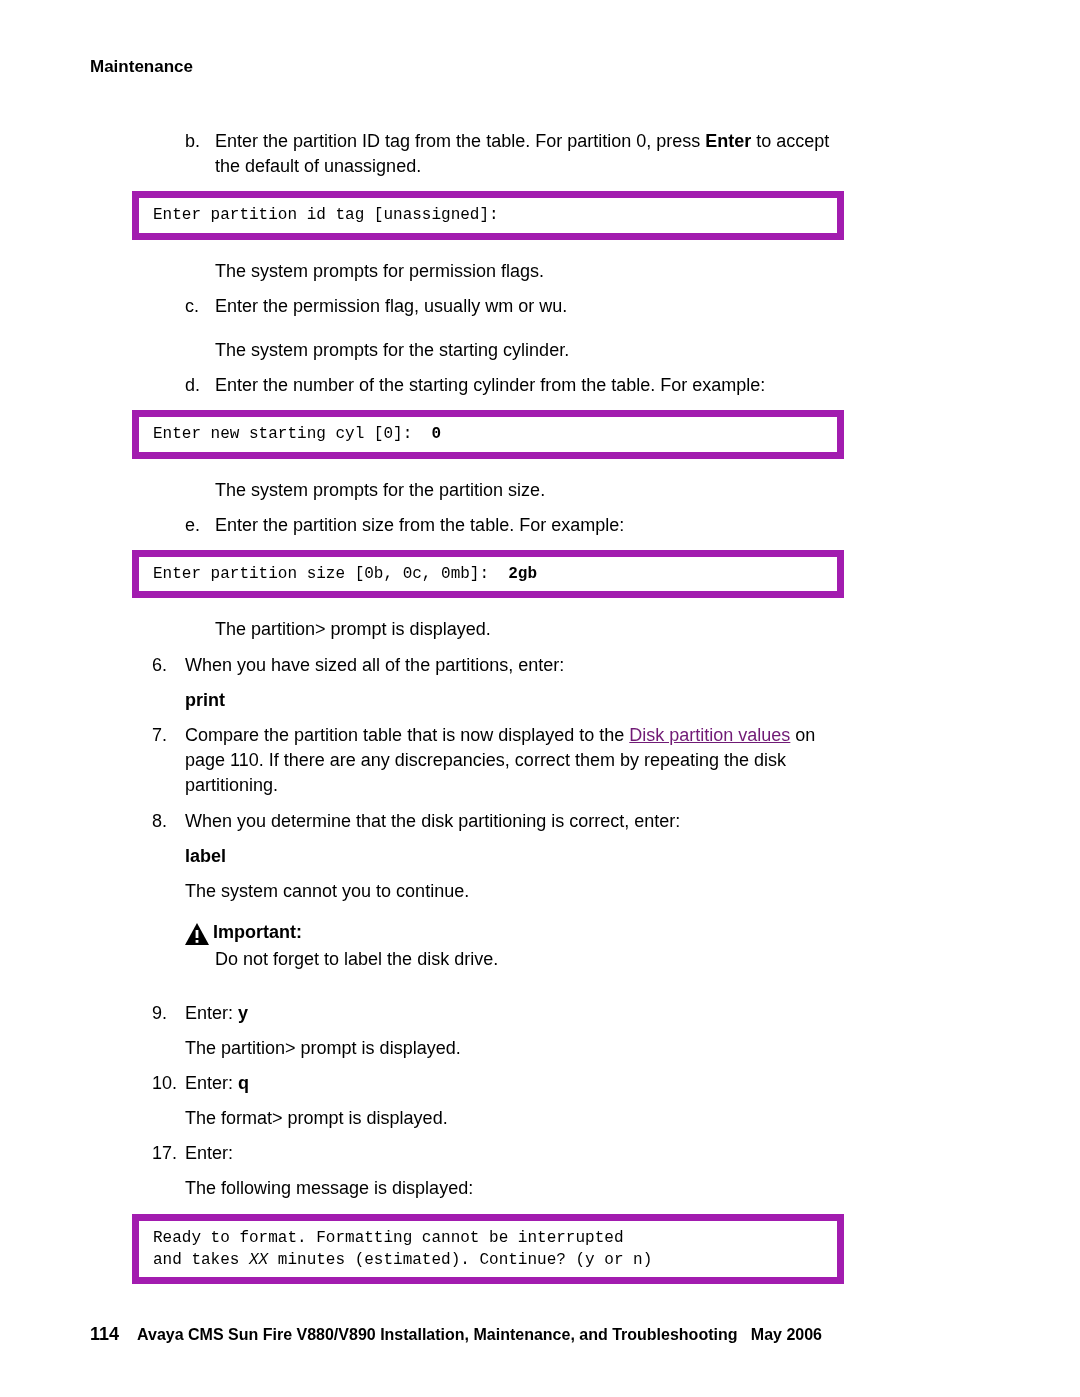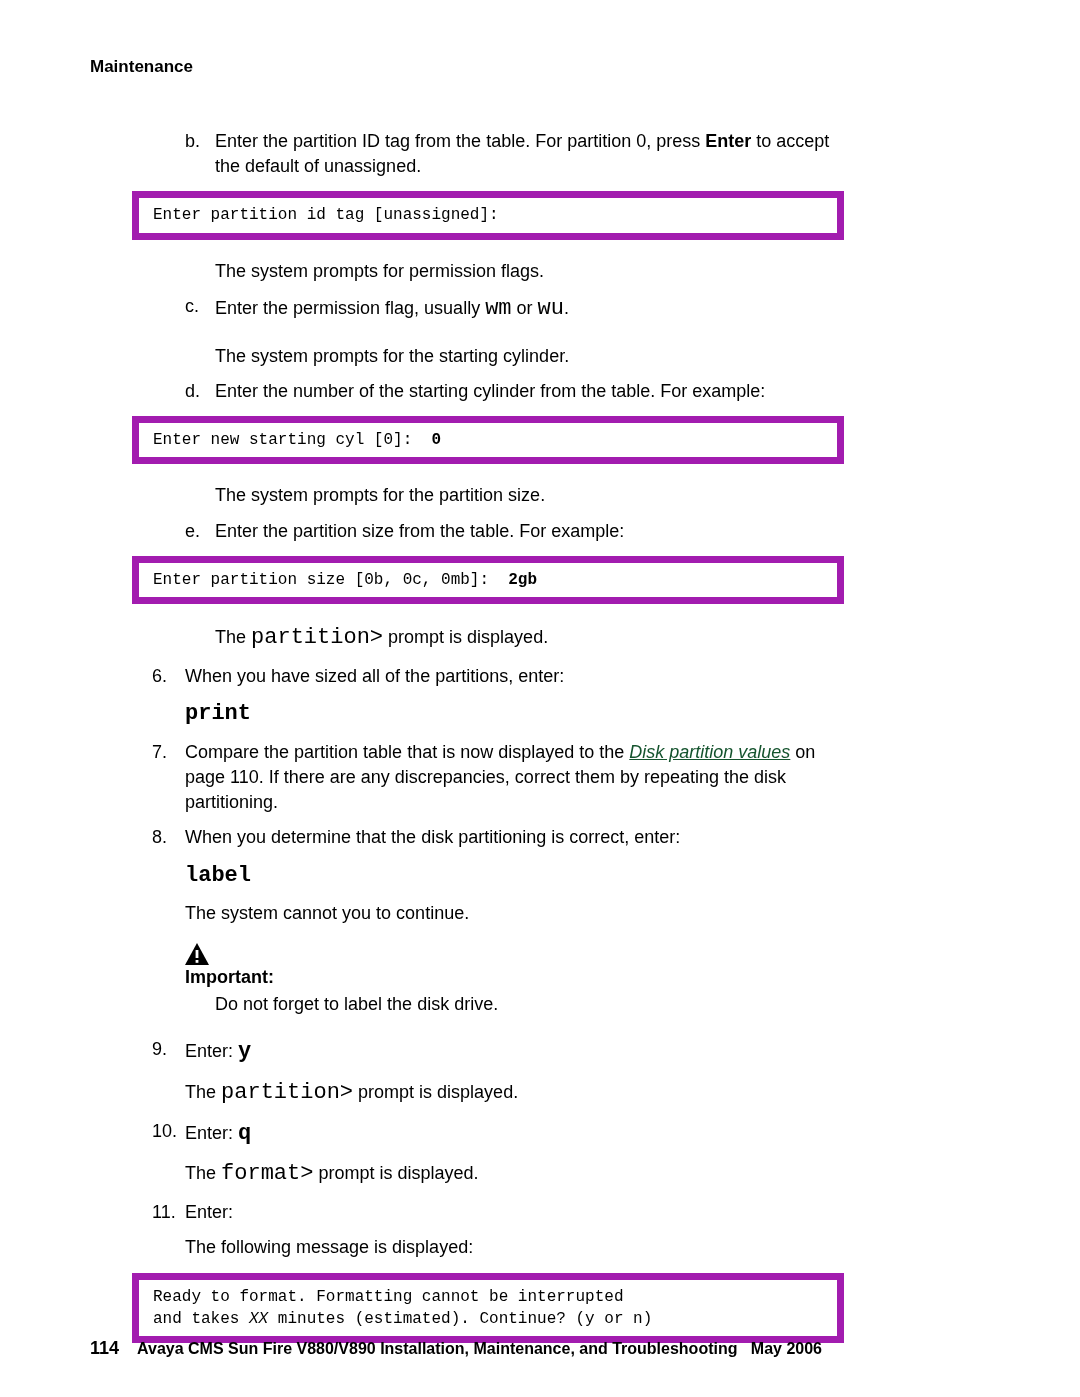--- a/index.html
+++ b/index.html
@@ -55,40 +55,39 @@
     margin-bottom: 10px;
   }
   .code-box {
     border: 7px solid #a21caf;
     font-family: "Courier New", monospace;
     font-size: 16px;
     padding: 6px 14px;
     margin: 12px 0 18px 42px;
     white-space: pre-wrap;
   }
-  .mono { font-family: Liberation Mono, monospace; font-size: 22px; }
+  .mono { font-family: Liberation Sans, sans-serif; font-size: 18px; }
   .bold { font-weight: bold; }
-  a.link { color: #14532d; text-decoration: underline; font-style: italic; }
+  a.link { color: #701a75; text-decoration: underline; }
   .important-row {
     margin-left: 95px;
     display: flex;
-    align-items: flex-start;
+    align-items: flex-end;
     margin-top: 16px;
-    flex-direction: column;
   }
   .important-icon {
     width: 28px;
     flex-shrink: 0;
   }
   .important-icon svg { display: block; }
   .important-head { font-weight: bold; }
   .important-body {
     margin-left: 125px;
     margin-top: 2px;
-    margin-bottom: 20px;
+    margin-bottom: 28px;
   }
   .footer {
     position: absolute;
     left: 0;
     right: 8px;
     bottom: 50px;
     padding: 0 90px;
     display: flex;
     align-items: baseline;
     font-size: 16px;
@@ -190,21 +189,21 @@
     <div class="num-label">10.</div>
     <div class="num-body">
       <span>Enter: </span><span class="mono bold">q</span>
     </div>
   </div>
   <div class="indent-1">
     <span>The </span><span class="mono">format&gt;</span><span> prompt is displayed.</span>
   </div>
 
   <div class="num-step">
-    <div class="num-label">11.</div>
+    <div class="num-label">17.</div>
     <div class="num-body">Enter:</div>
   </div>
   <div class="indent-1">The following message is displayed:</div>
 
   <div class="code-box"><span>Ready to format. Formatting cannot be interrupted</span>
 <span><span>and takes </span><span style="font-style:italic">XX</span><span> minutes (estimated). Continue? (y or n)</span></span></div>
 
   <div class="footer">
     <span class="pgnum">114</span>
     <span class="title">Avaya CMS Sun Fire V880/V890 Installation, Maintenance, and Troubleshooting</span>

